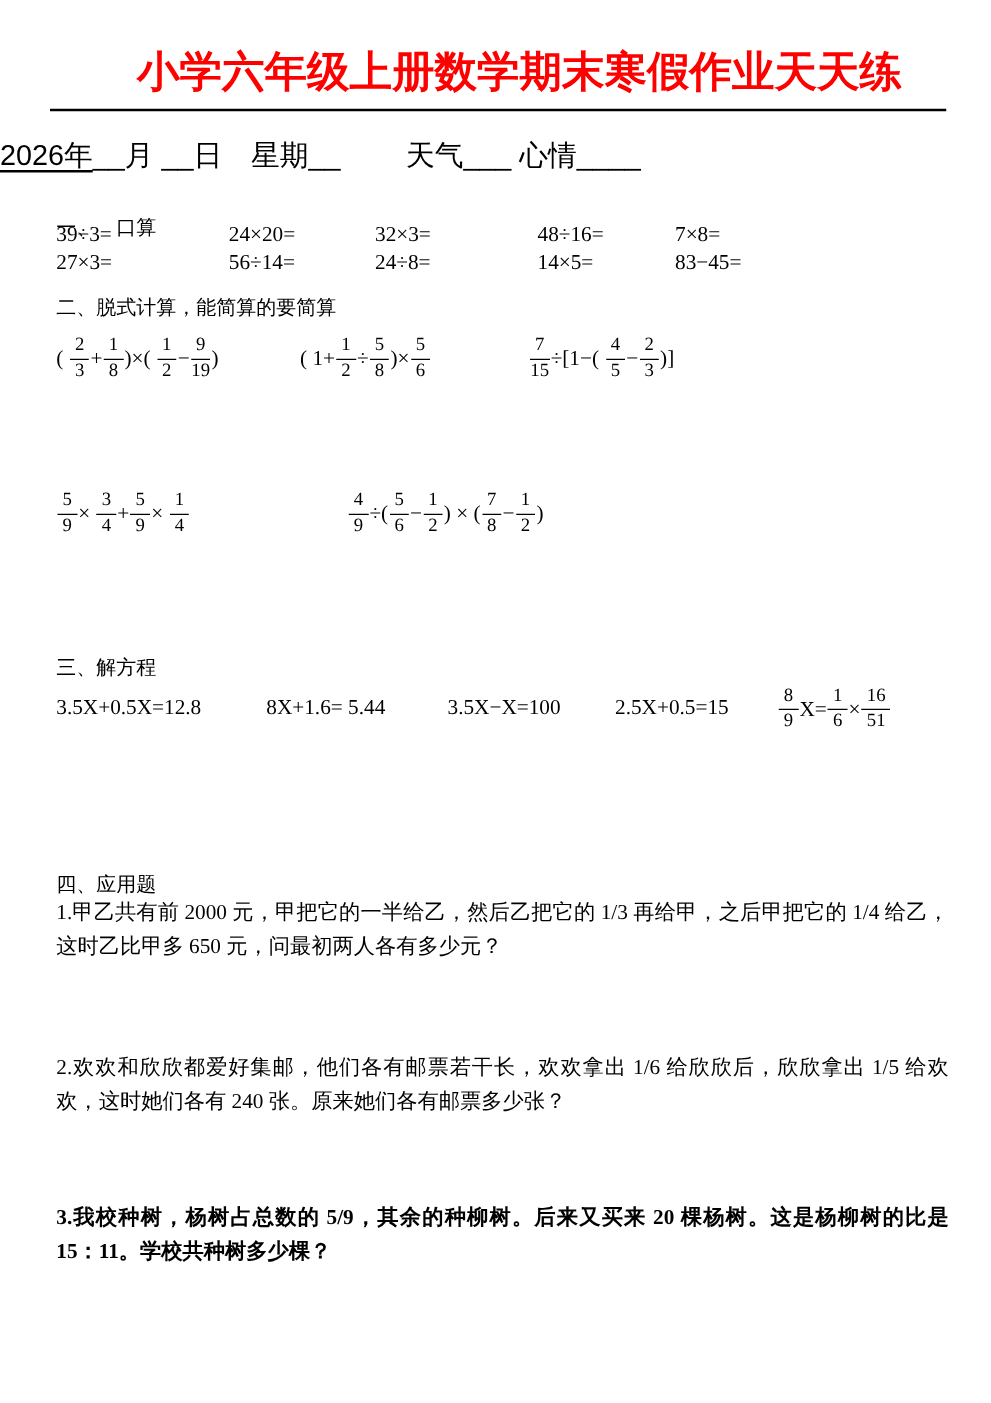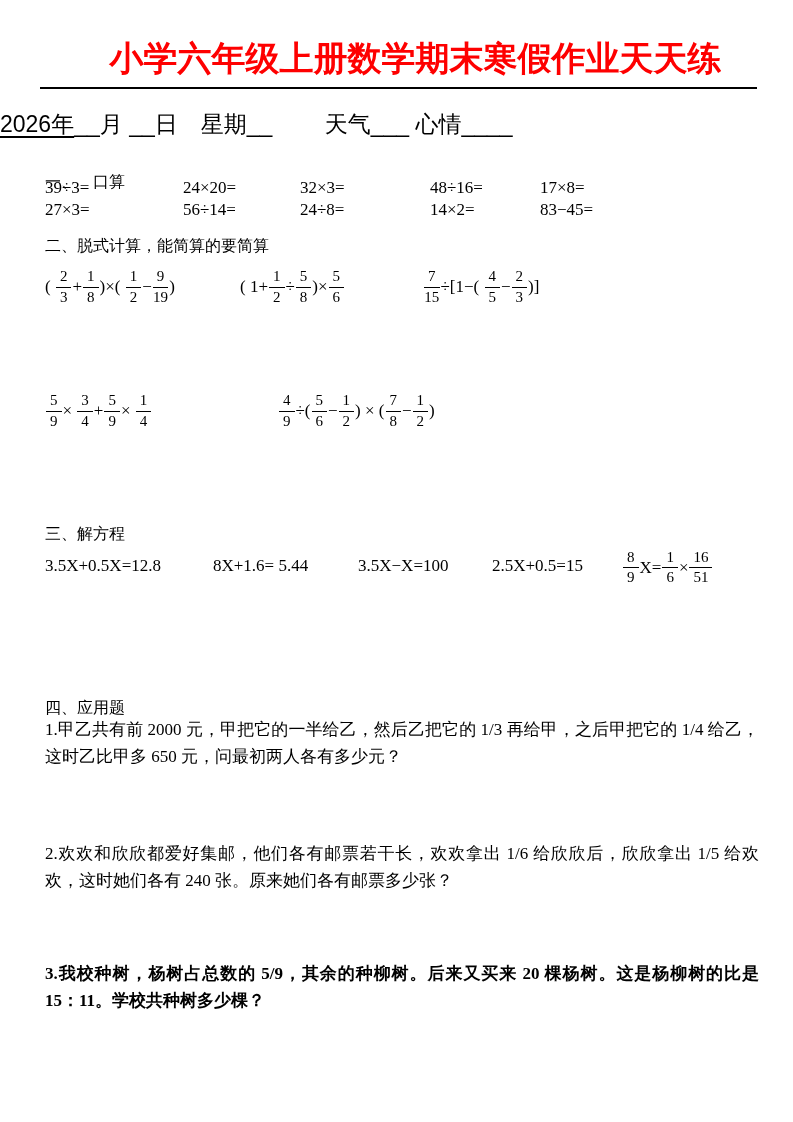--- a/index.html
+++ b/index.html
@@ -120,25 +120,25 @@
   <div class="title-rule"></div>
 
   <div class="date-line"><span class="year">2026年</span><span>__月 __日　星期__　　 天气___ 心情____</span></div>
 
   <div class="sec-heading h-oral">一、　口算</div>
   <div class="oral">
     <span class="cell r0 c0">39÷3=</span>
     <span class="cell r0 c1">24×20=</span>
     <span class="cell r0 c2">32×3=</span>
     <span class="cell r0 c3">48÷16=</span>
-    <span class="cell r0 c4">17×8=</span>
+    <span class="cell r0 c4">7×8=</span>
     <span class="cell r1 c0">27×3=</span>
     <span class="cell r1 c1">56÷14=</span>
     <span class="cell r1 c2">24÷8=</span>
-    <span class="cell r1 c3">14×2=</span>
+    <span class="cell r1 c3">14×5=</span>
     <span class="cell r1 c4">83−45=</span>
   </div>
 
   <div class="sec-heading h-calc">二、脱式计算，能简算的要简算</div>
   <div class="math expr-1"><span>( </span><span class="frac"><span class="num">2</span><span class="den">3</span></span><span>+</span><span class="frac"><span class="num">1</span><span class="den">8</span></span><span>)×( </span><span class="frac"><span class="num">1</span><span class="den">2</span></span><span>−</span><span class="frac"><span class="num">9</span><span class="den">19</span></span><span>)</span></div>
   <div class="math expr-2"><span>( 1+</span><span class="frac"><span class="num">1</span><span class="den">2</span></span><span>÷</span><span class="frac"><span class="num">5</span><span class="den">8</span></span><span>)×</span><span class="frac"><span class="num">5</span><span class="den">6</span></span></div>
   <div class="math expr-3"><span class="frac"><span class="num">7</span><span class="den">15</span></span><span>÷[1−( </span><span class="frac"><span class="num">4</span><span class="den">5</span></span><span>−</span><span class="frac"><span class="num">2</span><span class="den">3</span></span><span>)]</span></div>
   <div class="math expr-4"><span class="frac"><span class="num">5</span><span class="den">9</span></span><span>× </span><span class="frac"><span class="num">3</span><span class="den">4</span></span><span>+</span><span class="frac"><span class="num">5</span><span class="den">9</span></span><span>× </span><span class="frac"><span class="num">1</span><span class="den">4</span></span></div>
   <div class="math expr-5"><span class="frac"><span class="num">4</span><span class="den">9</span></span><span>÷(</span><span class="frac"><span class="num">5</span><span class="den">6</span></span><span>−</span><span class="frac"><span class="num">1</span><span class="den">2</span></span><span>) × (</span><span class="frac"><span class="num">7</span><span class="den">8</span></span><span>−</span><span class="frac"><span class="num">1</span><span class="den">2</span></span><span>)</span></div>
 

